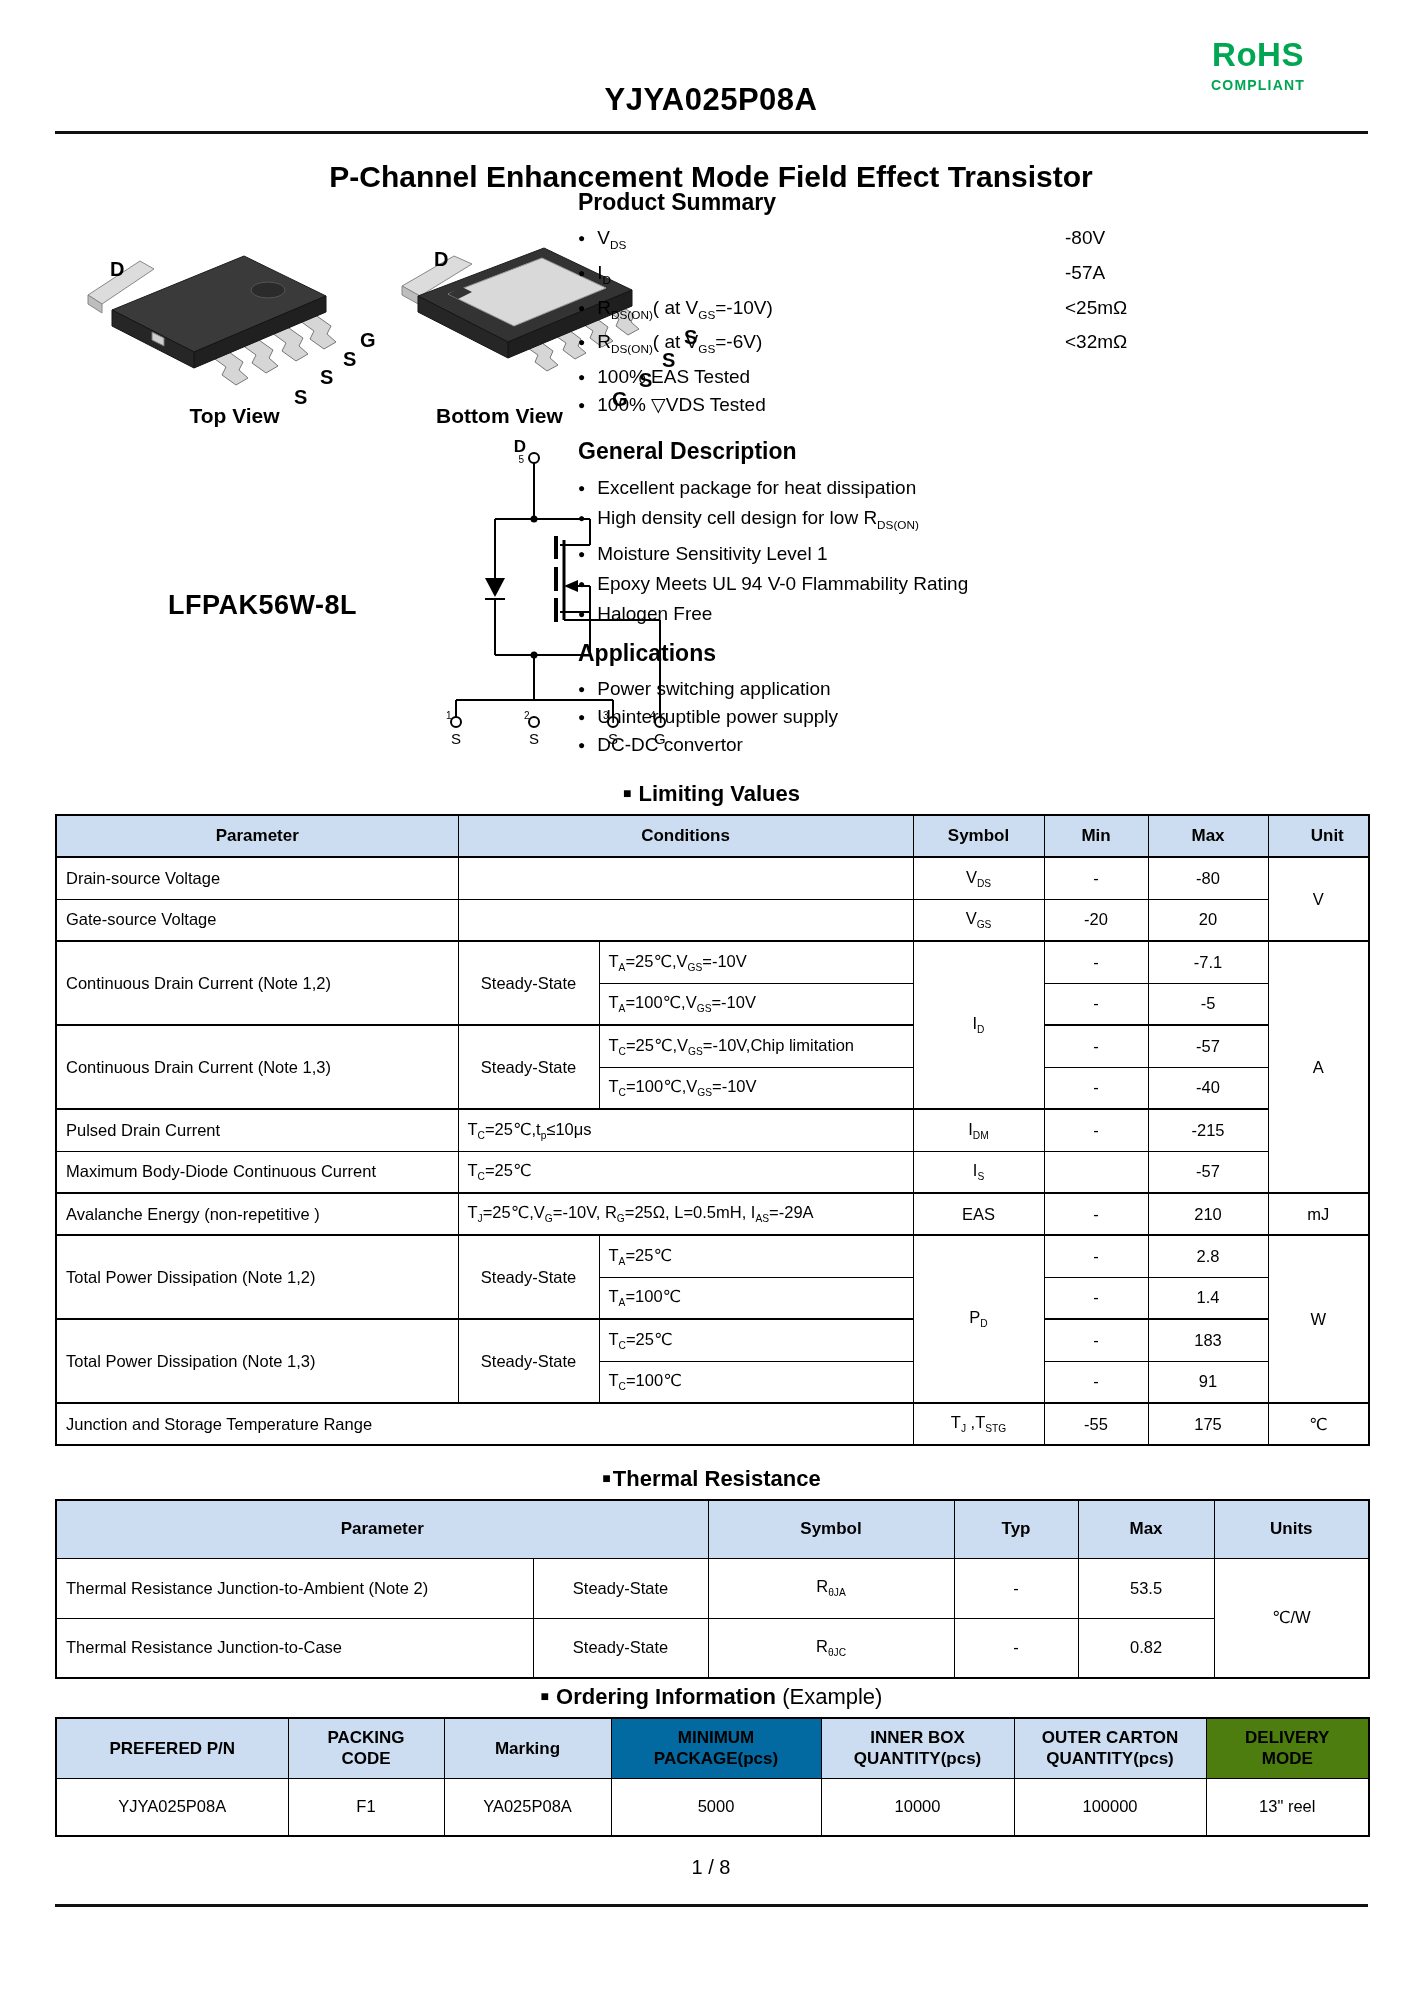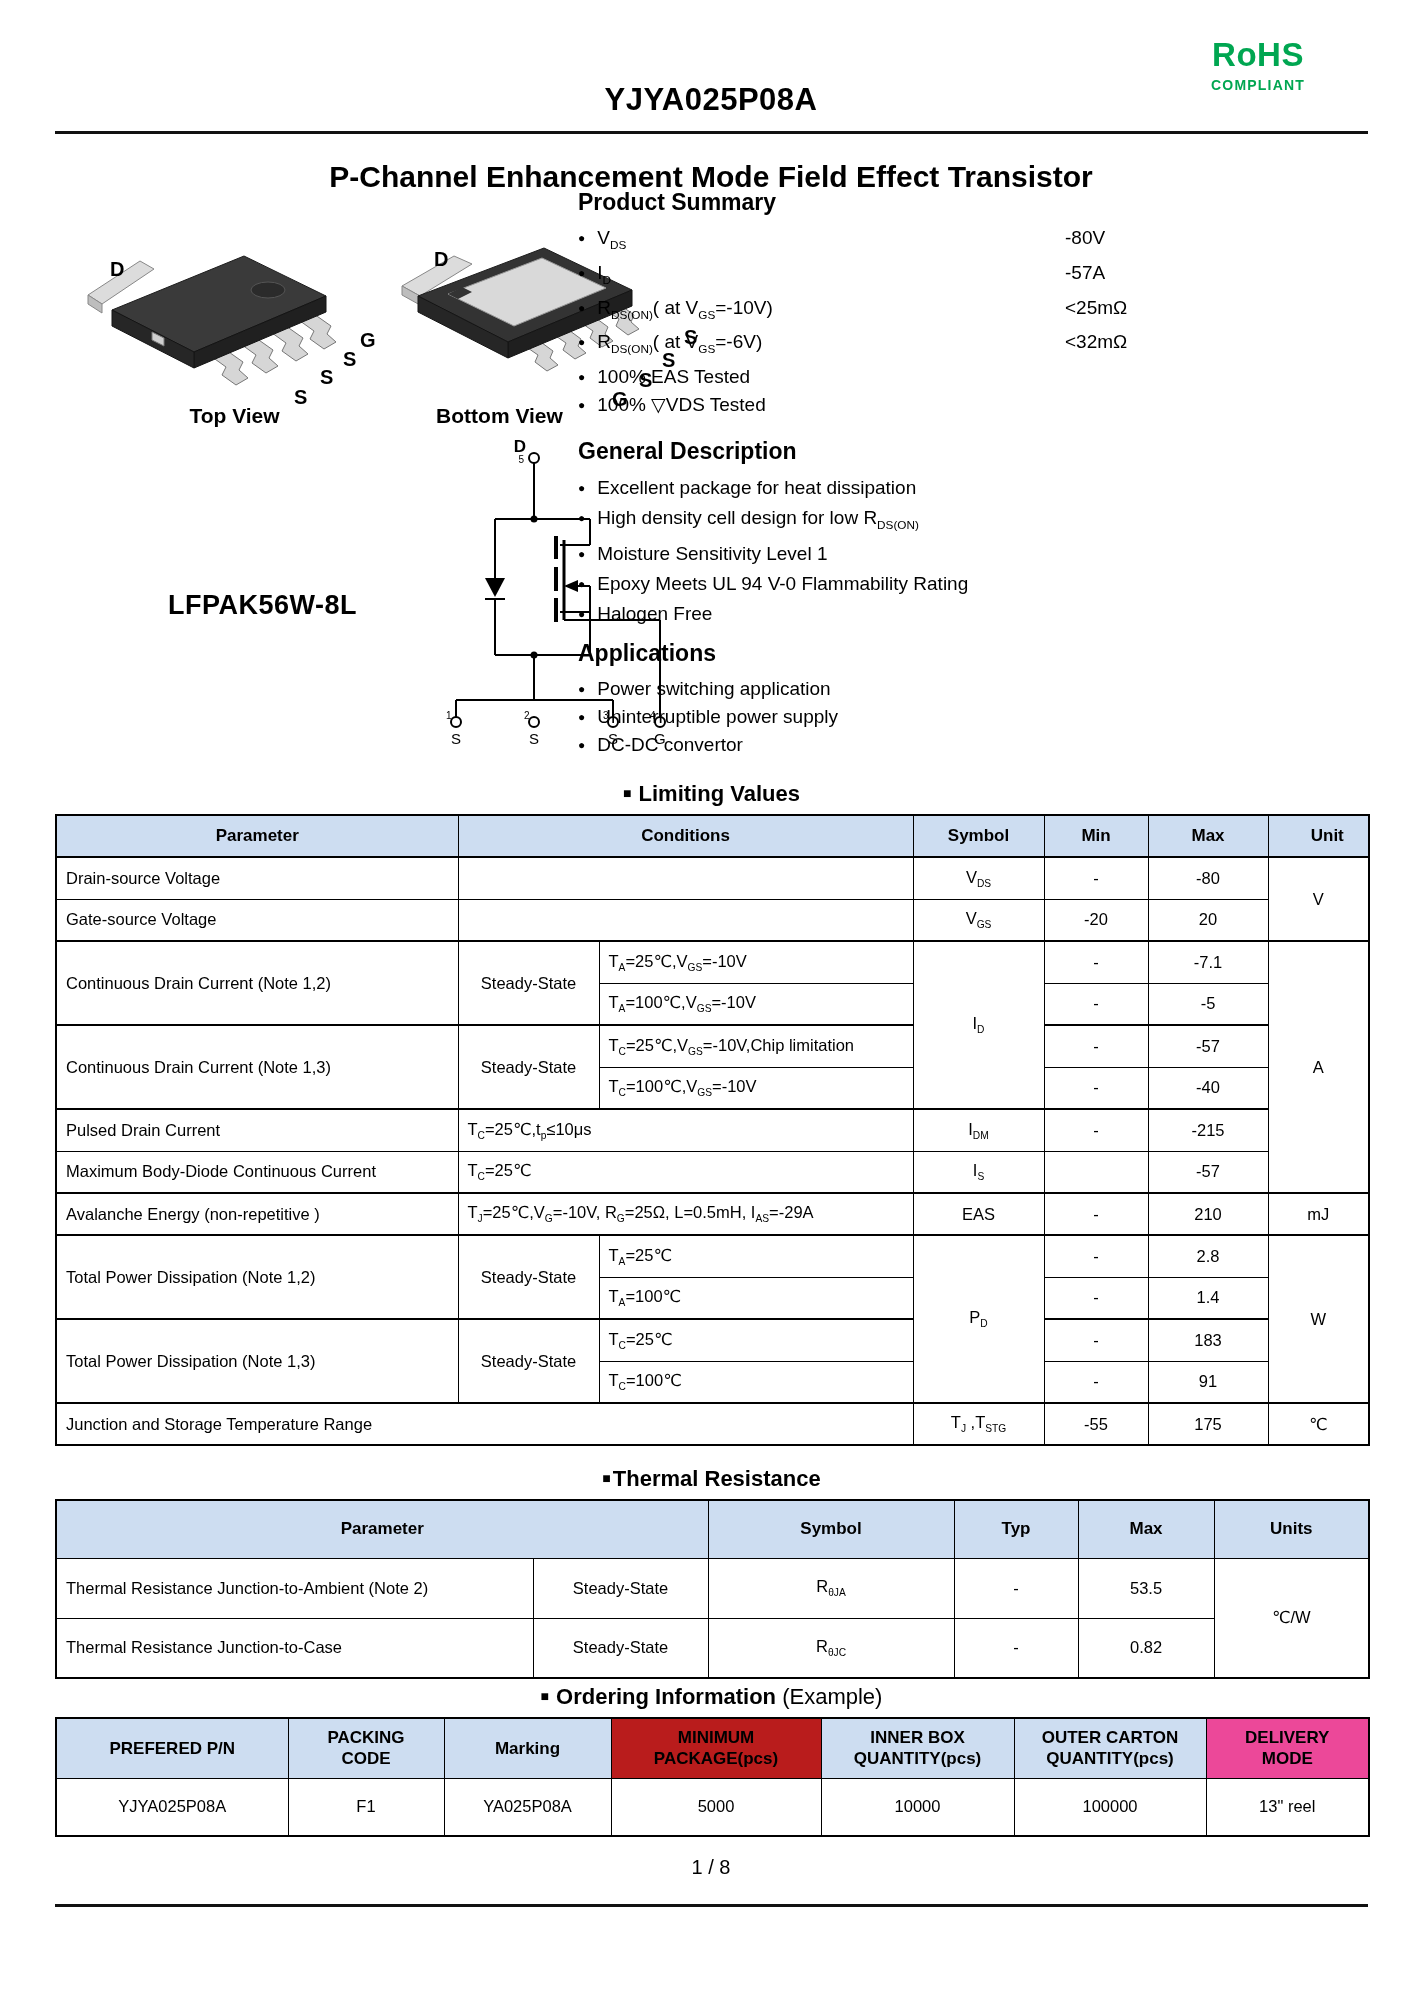--- a/index.html
+++ b/index.html
@@ -392,24 +392,24 @@
           <col style="width:210px">
         <col style="width:193px">
           <col style="width:192px">
           <col style="width:163px">
       </colgroup>
       <tbody>
           <tr>
         <th style="background:#cdddf1;">PREFERED P/N</th>
         <th style="background:#cdddf1;">PACKING<br>CODE</th>
         <th style="background:#cdddf1;">Marking</th>
-        <th style="background:#b91c1c;">MINIMUM<br>PACKAGE(pcs)</th>
+        <th style="background:#0369a1;">MINIMUM<br>PACKAGE(pcs)</th>
         <th style="background:#cdddf1;">INNER BOX<br>QUANTITY(pcs)</th>
         <th style="background:#cdddf1;">OUTER CARTON<br>QUANTITY(pcs)</th>
-        <th style="background:#ec4899;">DELIVERY<br>MODE</th>
+        <th style="background:#4d7c0f;">DELIVERY<br>MODE</th>
       </tr>
       <tr>
         <td>YJYA025P08A</td>
         <td>F1</td>
         <td>YA025P08A</td>
         <td>5000</td>
         <td>10000</td>
         <td>100000</td>
         <td>13" reel</td>
       </tr>

